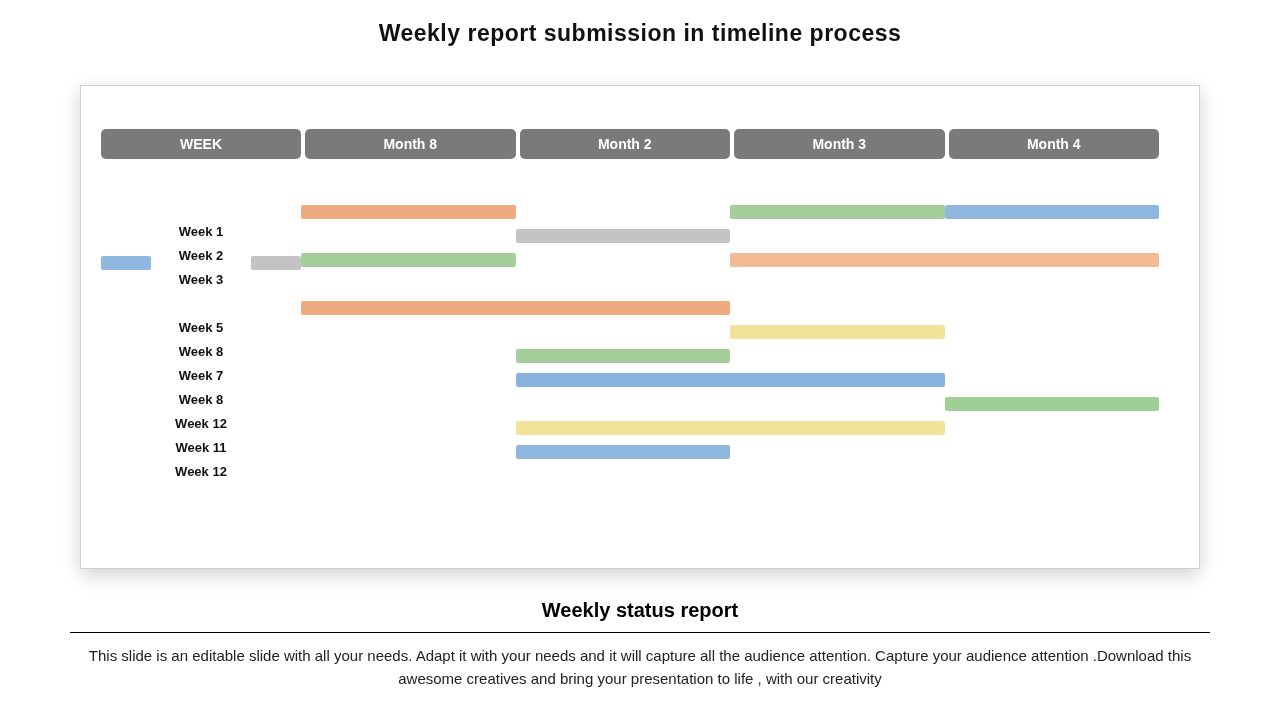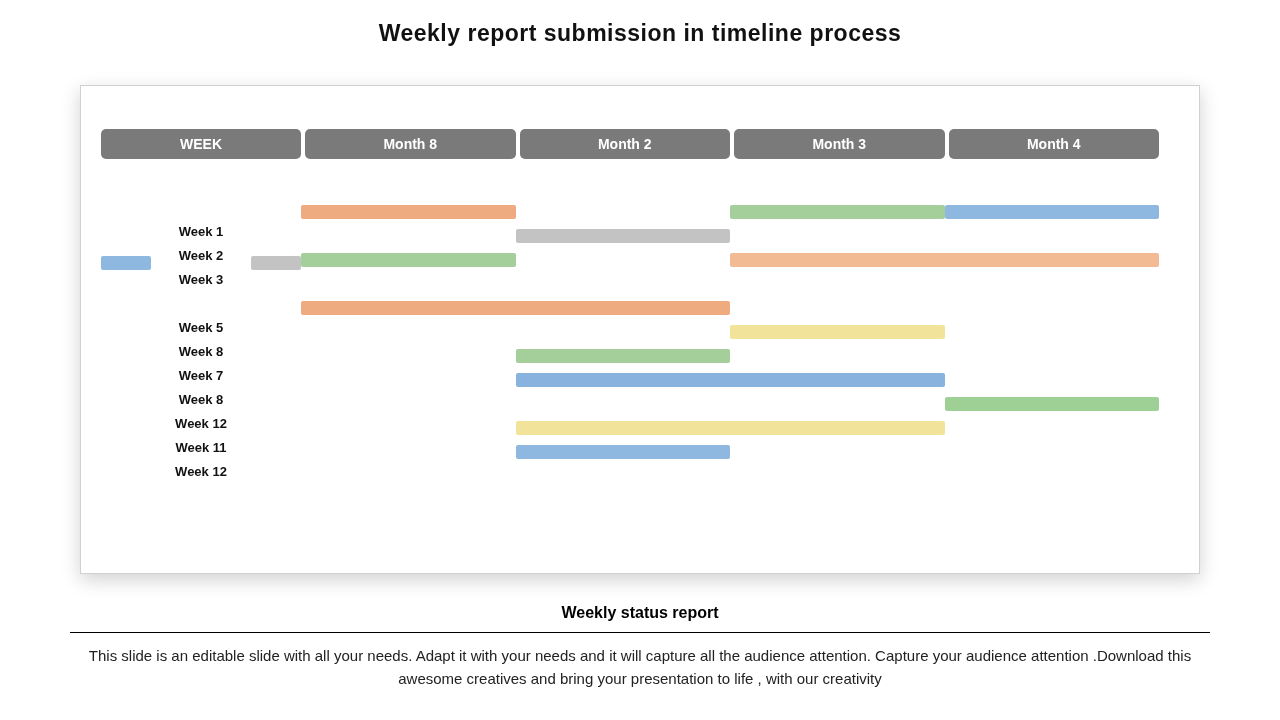--- a/index.html
+++ b/index.html
@@ -81,21 +81,21 @@
       height: 14px;
       border-radius: 2px;
       top: 0;
     }
 
     .subtitle-block {
       margin-top: 30px;
       text-align: center;
     }
     .subtitle {
-      font-size: 16px;
+      font-size: 20px;
       font-weight: 700;
       color: #000;
       padding-bottom: 6px;
       display: inline-block;
     }
     .sub-rule {
       border: none;
       border-top: 1px solid #000;
       margin: 4px 10px 12px 10px;
     }

